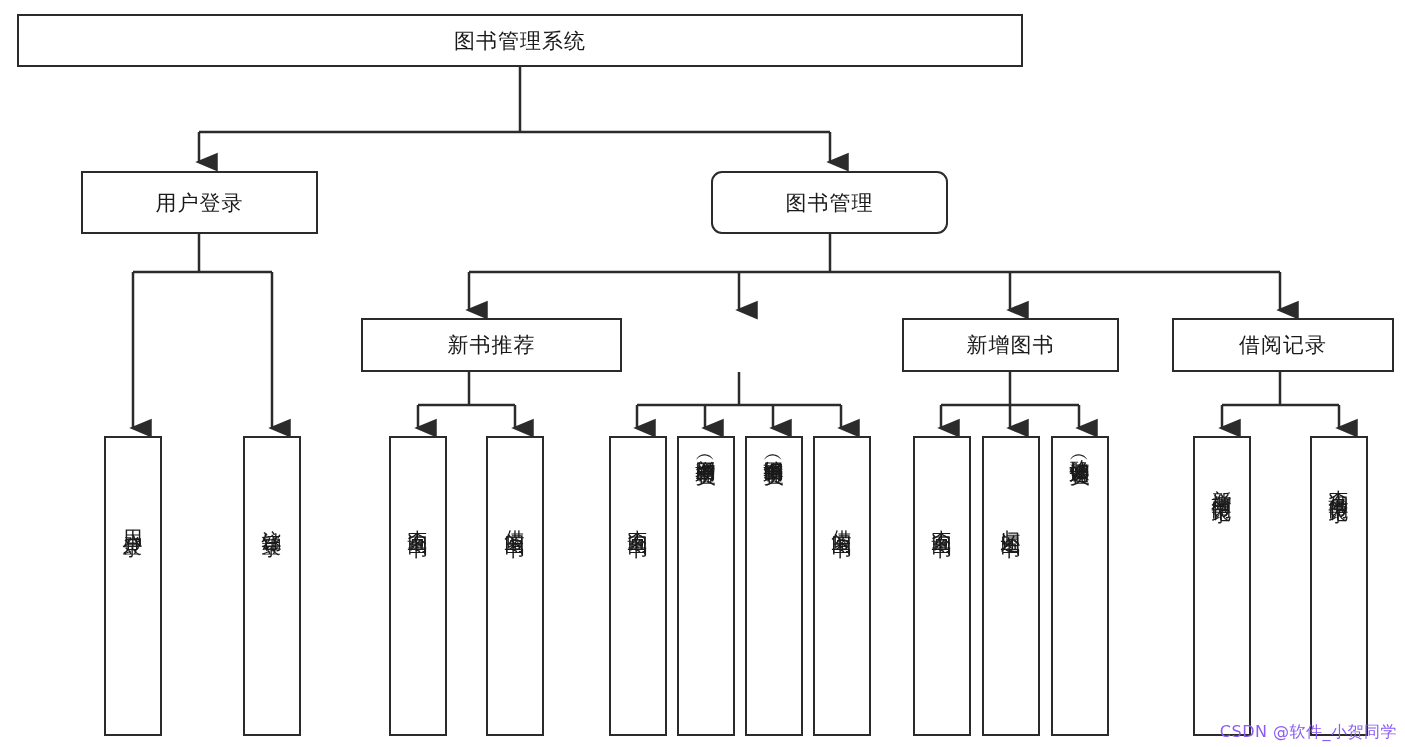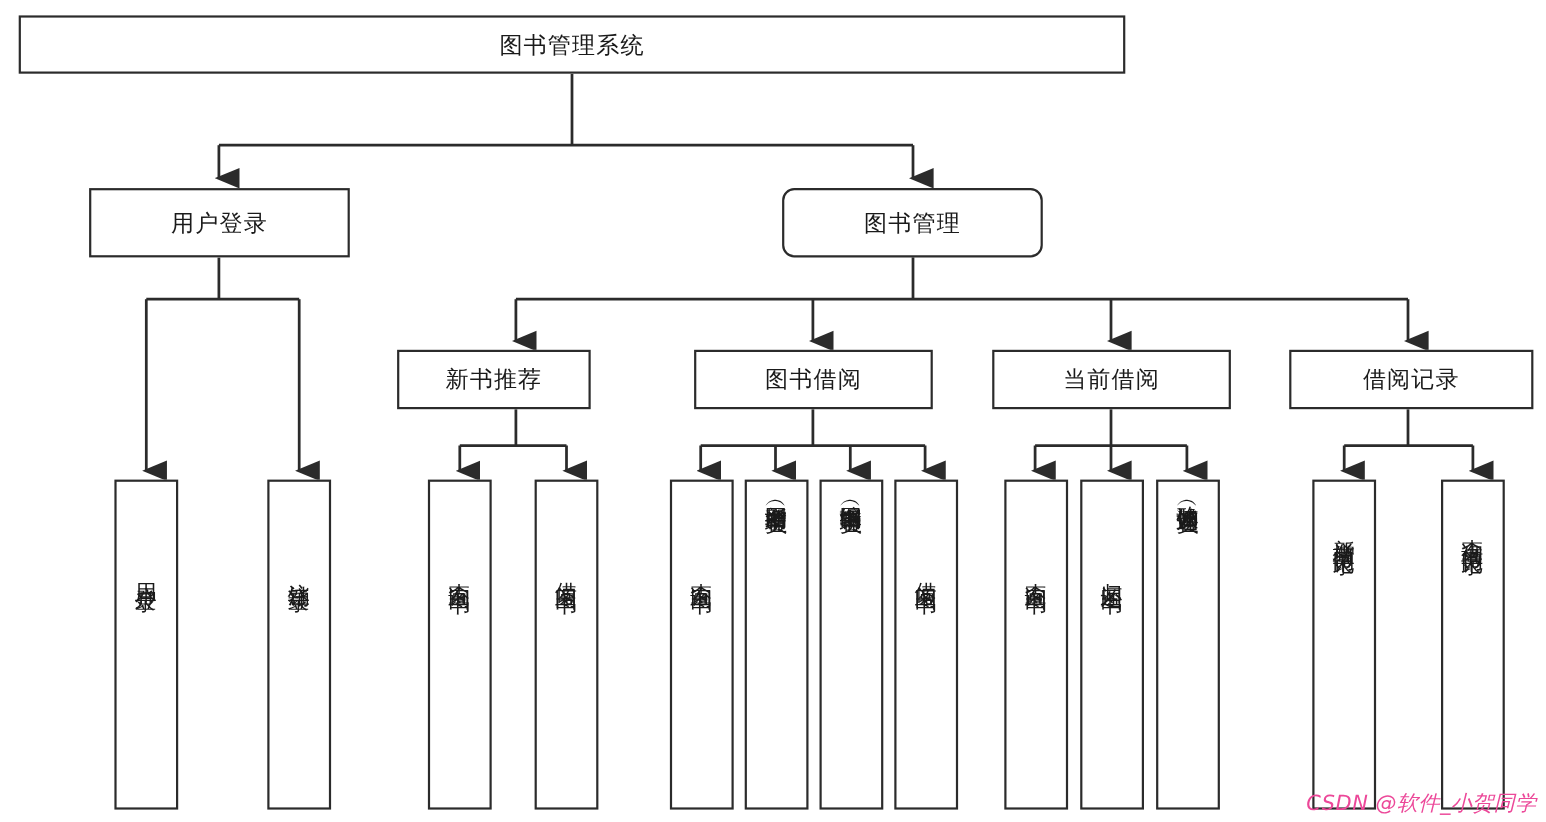--- a/index.html
+++ b/index.html
@@ -60,25 +60,24 @@
     letter-spacing: 1px;
   }
   .node .htext {
     display: block;
     white-space: nowrap;
   }
   #watermark {
     position: absolute;
     right: 8px;
     bottom: 4px;
-    font-size: 19px;
-    color: #ec4899;
+    font-size: 16px;
+    color: #8b5cf6;
     white-space: nowrap;
     letter-spacing: 0.5px;
-    font-style: italic;
   }
 </style>
 </head>
 <body>
 
 <div id="canvas">
 
   <svg id="edges" viewBox="0 0 1405 747" xmlns="http://www.w3.org/2000/svg">
     <defs>
       <marker id="arrow" viewBox="0 0 12 12" refX="6" refY="10" markerWidth="9" markerHeight="9" orient="auto-start-reverse">
@@ -133,28 +132,25 @@
     <span class="htext">图书管理系统</span>
   </div>
 
   <div class="node h" style="left:81px; top:171px; width:237px; height:63px;">
     <span class="htext">用户登录</span>
   </div>
   <div class="node h" style="left:711px; top:171px; width:237px; height:63px;border-radius:11px;">
     <span class="htext">图书管理</span>
   </div>
 
-  <div class="node h" style="left:361px; top:318px; width:176px; height:54px;">
+  <div class="node h" style="left:361px; top:318px; width:261px; height:54px;">
     <span class="htext">新书推荐</span>
   </div>
-  <div class="node h" style="left:631px; top:318px; width:217px; height:54px;">
-    <span class="htext">图书借阅</span>
-  </div>
   <div class="node h" style="left:902px; top:318px; width:217px; height:54px;">
-    <span class="htext">当前借阅</span>
+    <span class="htext">新增图书</span>
   </div>
   <div class="node h" style="left:1172px; top:318px; width:222px; height:54px;">
     <span class="htext">借阅记录</span>
   </div>
 
   <div class="node v" style="left:104px; top:436px; width:58px; height:300px; padding-top:76px;">
     <span class="vtext">用户登录</span>
   </div>
   <div class="node v" style="left:243px; top:436px; width:58px; height:300px; padding-top:76px;">
     <span class="vtext">注销登录</span>

